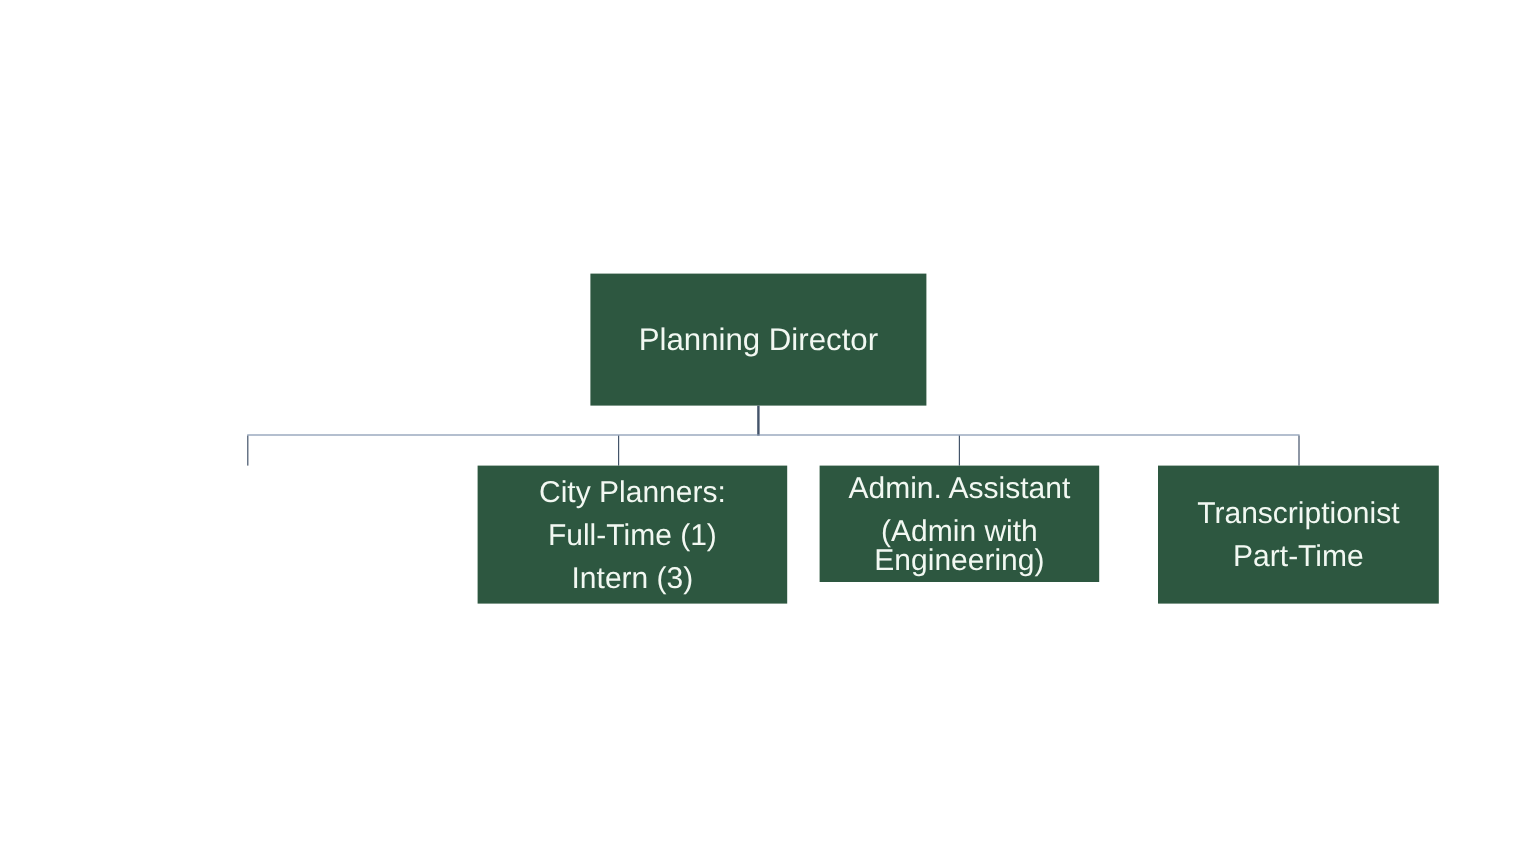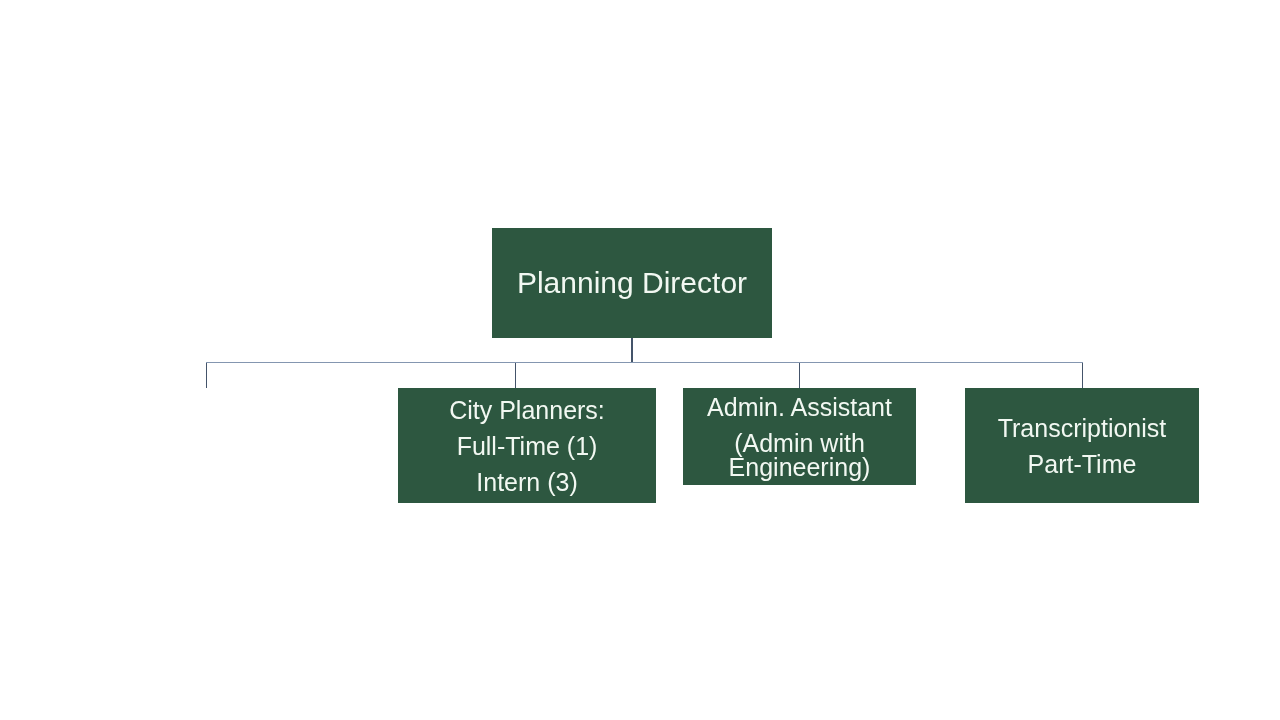--- a/index.html
+++ b/index.html
@@ -27,21 +27,21 @@
     font-size: 25px;
     padding: 0 8px;
     box-sizing: border-box;
   }
   .node .para {
     line-height: 24px;
     margin: 6px 0;
   }
   .node-root {
     left: 492px; top: 228px; width: 280px; height: 110px;
-    font-size: 30px;
+    font-size: 26px;
   }
   .node-child-0 { left: 64px;  top: 388px; width: 284px; height: 115px; }
   .node-child-1 { left: 398px; top: 388px; width: 258px; height: 115px; }
   .node-child-2 { left: 683px; top: 388px; width: 233px; height: 97px; }
   .node-child-3 { left: 965px; top: 388px; width: 234px; height: 115px; }
 
   .connector { position: absolute; }
   .connector.v {
     width: 1.5px;
     background: var(--line-v, #44546a);

